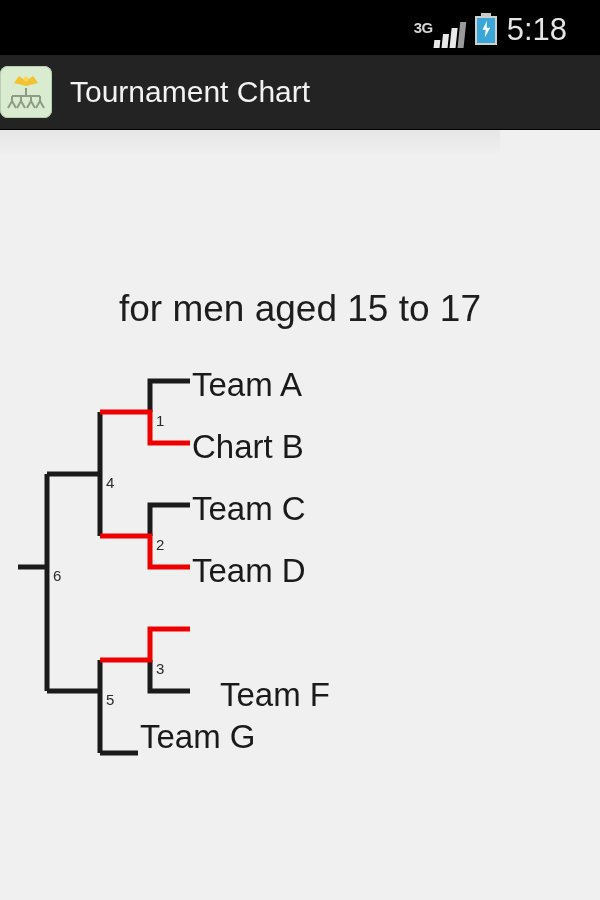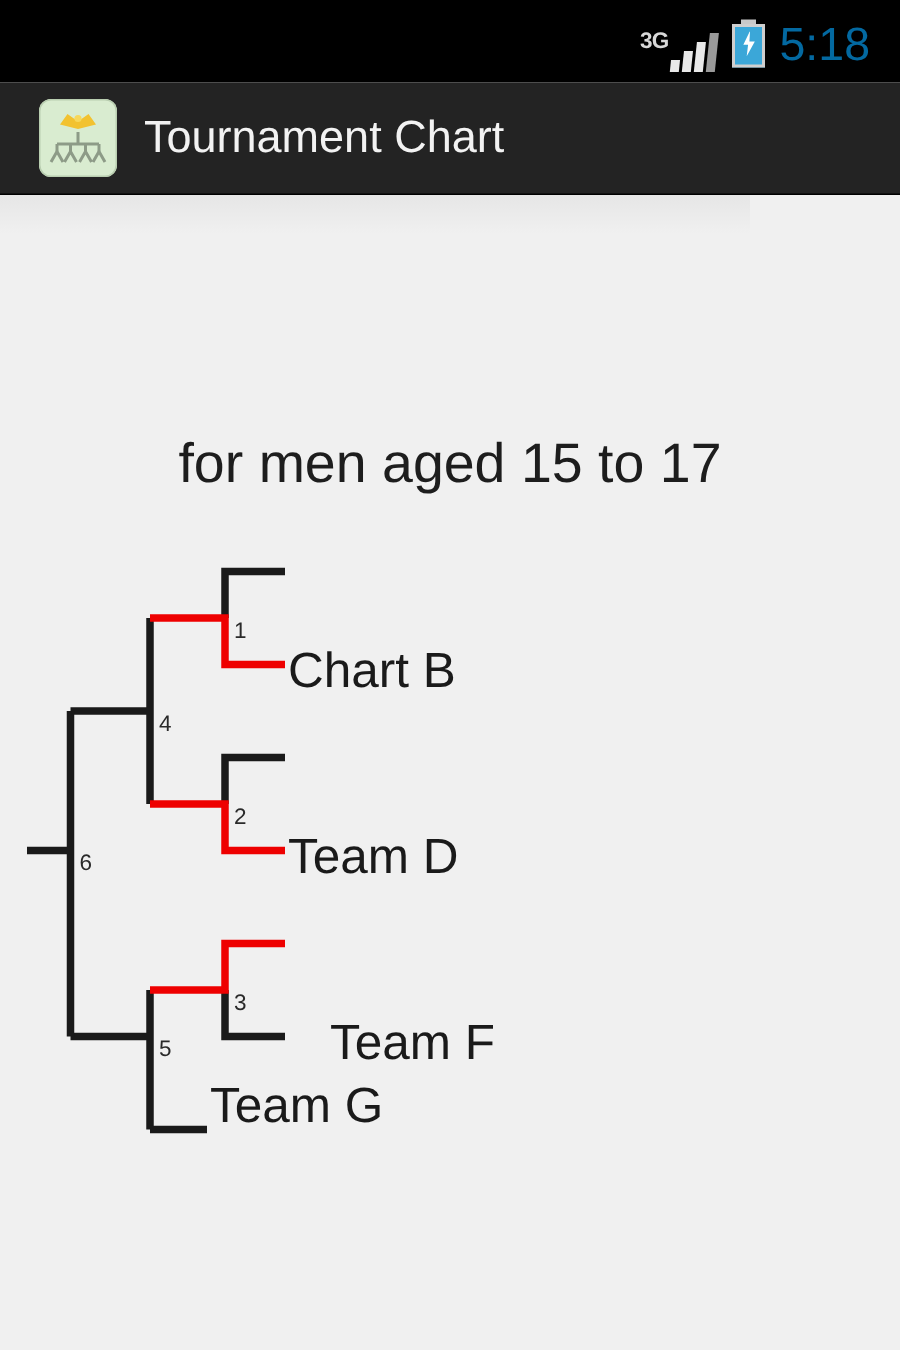--- a/index.html
+++ b/index.html
@@ -8,21 +8,21 @@
     background:#f0f0f0;
     font-family:"Liberation Sans", sans-serif;
     -webkit-font-smoothing:antialiased;
   }
   .phone{position:relative;width:600px;height:900px;background:#f0f0f0;}
 
   
   .statusbar{
     position:absolute;left:0;top:0;width:600px;height:55px;
     background:#000;display:flex;align-items:center;justify-content:flex-end;
-    padding-right:20px;box-sizing:border-box;
+    padding-right:33px;box-sizing:border-box;
   }
   .sb-right{display:flex;align-items:flex-end;gap:10px;height:40px;}
   .net{display:flex;align-items:flex-end;gap:2px;height:34px;}
   .net-label{
     color:#d8d8d8;font-size:15px;line-height:15px;font-weight:bold;
     margin-bottom:13px;letter-spacing:-0.5px;
   }
   .bars{display:flex;align-items:flex-end;gap:2px;height:28px;
         transform:skewX(-6deg);}
   .bars i{display:block;width:6px;background:#9a9a9a;}
@@ -32,26 +32,26 @@
   .bars i:nth-child(3){height:20px;}
   .bars i:nth-child(4){height:26px;}
 
   .battery{position:relative;width:22px;height:32px;margin-bottom:3px;}
   .battery .cap{position:absolute;left:6px;top:0;width:10px;height:3px;background:#c9c9c9;}
   .battery .body{position:absolute;left:0;top:3px;width:22px;height:29px;
     background:#3ba7d8;border:2px solid #cfcfcf;box-sizing:border-box;}
   .battery .bolt{position:absolute;left:7px;top:8px;width:9px;height:17px;
     background:#ffffff;
     clip-path:polygon(60% 0,10% 55%,45% 55%,35% 100%,95% 42%,55% 42%);}
-  .clock{color:#0369a1;font-size:31px;line-height:31px;font-weight:400;margin-bottom:3px;}
+  .clock{color:#e5e5e5;font-size:31px;line-height:31px;font-weight:400;margin-bottom:3px;}
 
   
   .actionbar{
     position:absolute;left:0;top:55px;width:600px;height:75px;
-    background:#232323;display:flex;align-items:center;padding-left:26px;
+    background:#232323;display:flex;align-items:center;
     box-sizing:border-box;
     border-bottom:1px solid #000;
   }
   .app-icon{width:52px;height:52px;border-radius:8px;background:#d9ecd0;
     position:relative;flex:none;box-shadow:0 0 0 1px #b9ceb0 inset;}
   .app-icon svg{position:absolute;left:0;top:0;}
   .app-title{color:#f2f2f2;font-size:30px;margin-left:18px;font-weight:400;}
 
   
   .content{
@@ -151,21 +151,23 @@
 
           <path d="M190 313 L150 313 L150 282 L100 282"></path>
 
           <path d="M190 437 L150 437 L150 406 L100 406"></path>
 
           <path d="M190 499 L150 499 L150 530 L100 530"></path>
         </g>
       </svg>
     </div>
 
+    <div class="teamlabel" style="left:192px;top:236px;">Team A</div>
     <div class="teamlabel" style="left:192px;top:298px;">Chart B</div>
+    <div class="teamlabel" style="left:192px;top:360px;">Team C</div>
     <div class="teamlabel" style="left:192px;top:422px;">Team D</div>
     <div class="teamlabel" style="left:192px;top:546px;margin-left:28px;">Team F</div>
     <div class="teamlabel" style="left:140px;top:588px;">Team G</div>
 
     <div class="nodelabel" style="left:156px;top:282px;">1</div>
     <div class="nodelabel" style="left:156px;top:406px;">2</div>
     <div class="nodelabel" style="left:156px;top:530px;">3</div>
     <div class="nodelabel" style="left:106px;top:344px;">4</div>
     <div class="nodelabel" style="left:106px;top:561px;">5</div>
     <div class="nodelabel" style="left:53px;top:437px;">6</div>

